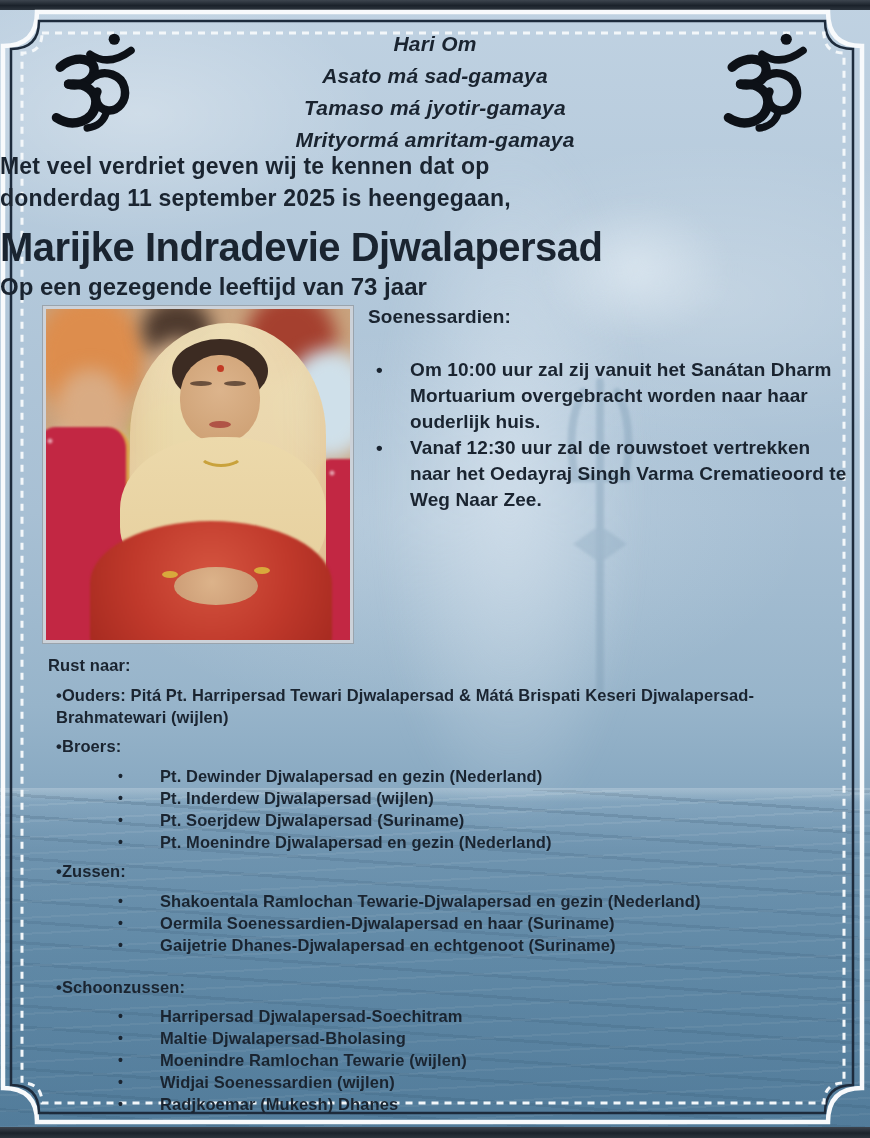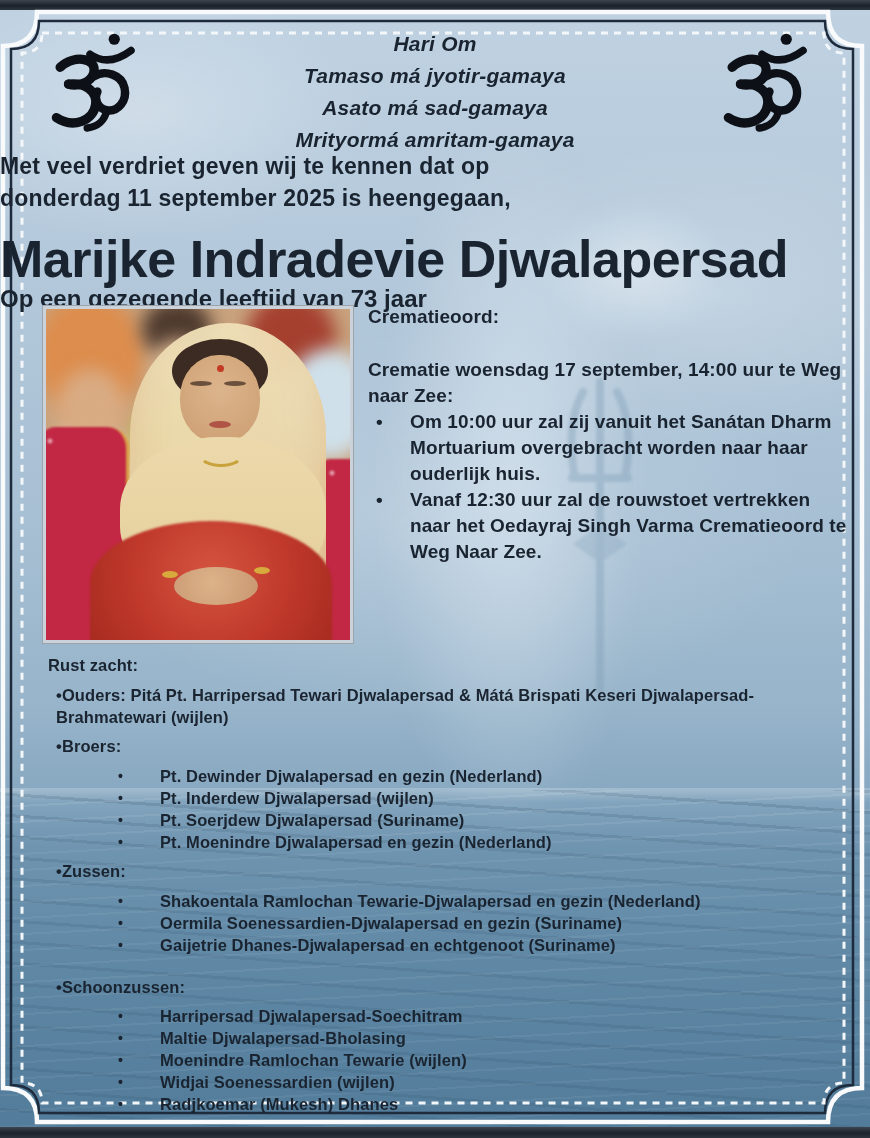--- a/index.html
+++ b/index.html
@@ -37,21 +37,21 @@
   .bar.bottom{bottom:0;height:11px;}
   .frame{position:absolute;inset:0;pointer-events:none;}
   
   .mantra{position:absolute;left:0;right:0;top:28px;text-align:center;
     font-style:italic;font-size:21px;line-height:32px;letter-spacing:.2px;}
   .om{position:absolute;top:26px;}
   .om.left{left:34px;}
   .om.right{left:706px;}
   .announce{position:absolute;left:0;right:0;top:150px;}
   .announce .l{font-size:23px;line-height:32px;letter-spacing:.2px;}
-  .announce .name{font-size:52px;line-height:46px;margin-top:22px;letter-spacing:-.5px;}
+  .announce .name{font-size:40px;line-height:46px;margin-top:10px;letter-spacing:-.5px;}
   .announce .age{font-size:24px;line-height:30px;margin-top:2px;}
   
   .photo{position:absolute;left:43px;top:306px;width:310px;height:337px;
     border:3px solid #ccd2d9;outline:1px solid #9aa4ad;background:#c9a37e;overflow:hidden;}
   .blob{position:absolute;border-radius:50%;filter:blur(9px);}
   .chair{position:absolute;background:
       radial-gradient(circle 2px at 12px 14px, rgba(255,255,255,.55) 0 2px, transparent 3px),
       var(--chair_red);filter:blur(1px);}
   .chair.l{left:-8px;top:118px;width:92px;height:230px;border-radius:18px 22px 0 0;border-right:4px solid #d9a24a;}
   .chair.r{right:-10px;top:150px;width:44px;height:200px;border-radius:14px 0 0 0;border-left:4px solid #d9a24a;}
@@ -136,22 +136,22 @@
       <path d="M60 30 Q 80 44 104 26" stroke-width="8"></path>
       <path d="M28 44 C 44 30 68 34 64 50 C 61 61 46 65 37 62" stroke-width="10"></path>
       <path d="M37 62 C 55 60 68 70 66 84 C 64 101 42 110 24 98" stroke-width="10"></path>
       <path d="M64 54 C 76 46 94 52 97 66 C 100 80 90 92 78 90 C 68 88 64 78 68 70" stroke-width="9"></path>
       <path d="M78 90 C 76 101 68 108 57 109" stroke-width="8"></path>
     </g>
   </svg>
 
   <header class="mantra">
     <div>Hari Om</div>
+    <div>Asato má sad-gamaya</div>
     <div>Tamaso má jyotir-gamaya</div>
-    <div>Asato má sad-gamaya</div>
     <div>Mrityormá amritam-gamaya</div>
   </header>
 
   <section class="announce">
     <div class="l">Met veel verdriet geven wij te kennen dat op</div>
     <div class="l">donderdag 11 september 2025 is heengegaan,</div>
     <h1 class="name">Marijke Indradevie Djwalapersad</h1>
     <div class="age">Op een gezegende leeftijd van 73 jaar</div>
   </section>
 
@@ -176,51 +176,50 @@
     <div class="blouse"></div>
     <div class="necklace"></div>
     <div class="lap"></div>
     <div class="hands"></div>
     <div class="bangle" style="left:116px;top:262px;"></div>
     <div class="bangle" style="left:208px;top:258px;"></div>
   </figure>
 
   <div class="services">
     <div class="svc-block">
-      <div class="svc-heading">Crematieoord:</div>
+      <div class="svc-heading">Soenessardien:</div>
     </div>
     <div class="svc-block svc-block2">
-      <div class="svc-heading">Crematie woensdag 17 september, 14:00 uur te Weg naar Zee:</div>
       <ul class="svc">
           <li>Om 10:00 uur zal zij vanuit het Sanátan Dharm Mortuarium overgebracht worden naar haar ouderlijk huis.</li>
           <li>Vanaf 12:30 uur zal de rouwstoet vertrekken naar het Oedayraj Singh Varma Crematieoord te Weg Naar Zee.</li>
         </ul>
     </div>
   </div>
 
   <section class="family">
-    <div class="fam-heading">Rust zacht:</div>
+    <div class="fam-heading">Rust naar:</div>
     <div id="family-groups">
         <div class="fam-group">
           <div class="fam-label">•Ouders: Pitá Pt. Harripersad Tewari Djwalapersad &amp; Mátá Brispati Keseri Djwalapersad-Brahmatewari (wijlen)</div>
         </div>
         <div class="fam-group">
           <div class="fam-label">•Broers:</div>
           <ul class="fam-members">
             <li>Pt. Dewinder Djwalapersad en gezin (Nederland)</li>
             <li>Pt. Inderdew Djwalapersad (wijlen)</li>
             <li>Pt. Soerjdew Djwalapersad (Suriname)</li>
             <li>Pt. Moenindre Djwalapersad en gezin (Nederland)</li>
           </ul>
         </div>
         <div class="fam-group gap-after">
           <div class="fam-label">•Zussen:</div>
           <ul class="fam-members">
             <li>Shakoentala Ramlochan Tewarie-Djwalapersad en gezin (Nederland)</li>
-            <li>Oermila Soenessardien-Djwalapersad en gezin (Suriname)</li>
+            <li>Oermila Soenessardien-Djwalapersad en haar (Suriname)</li>
             <li>Gaijetrie Dhanes-Djwalapersad en echtgenoot (Suriname)</li>
           </ul>
         </div>
         <div class="fam-group">
           <div class="fam-label">•Schoonzussen:</div>
           <ul class="fam-members">
             <li>Harripersad Djwalapersad-Soechitram</li>
             <li>Maltie Djwalapersad-Bholasing</li>
           </ul>
         </div>

